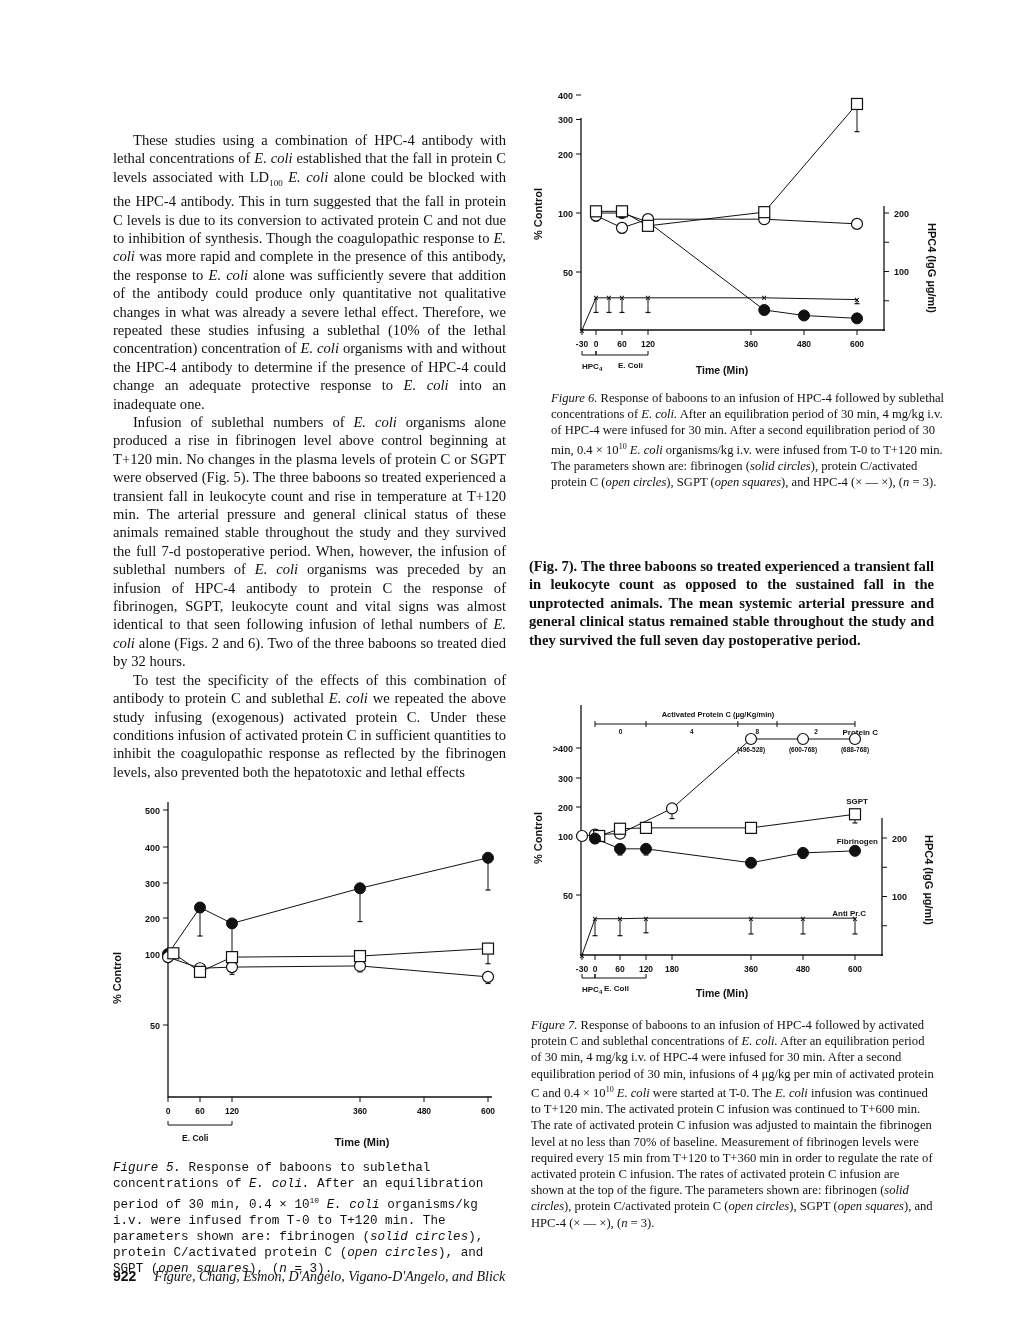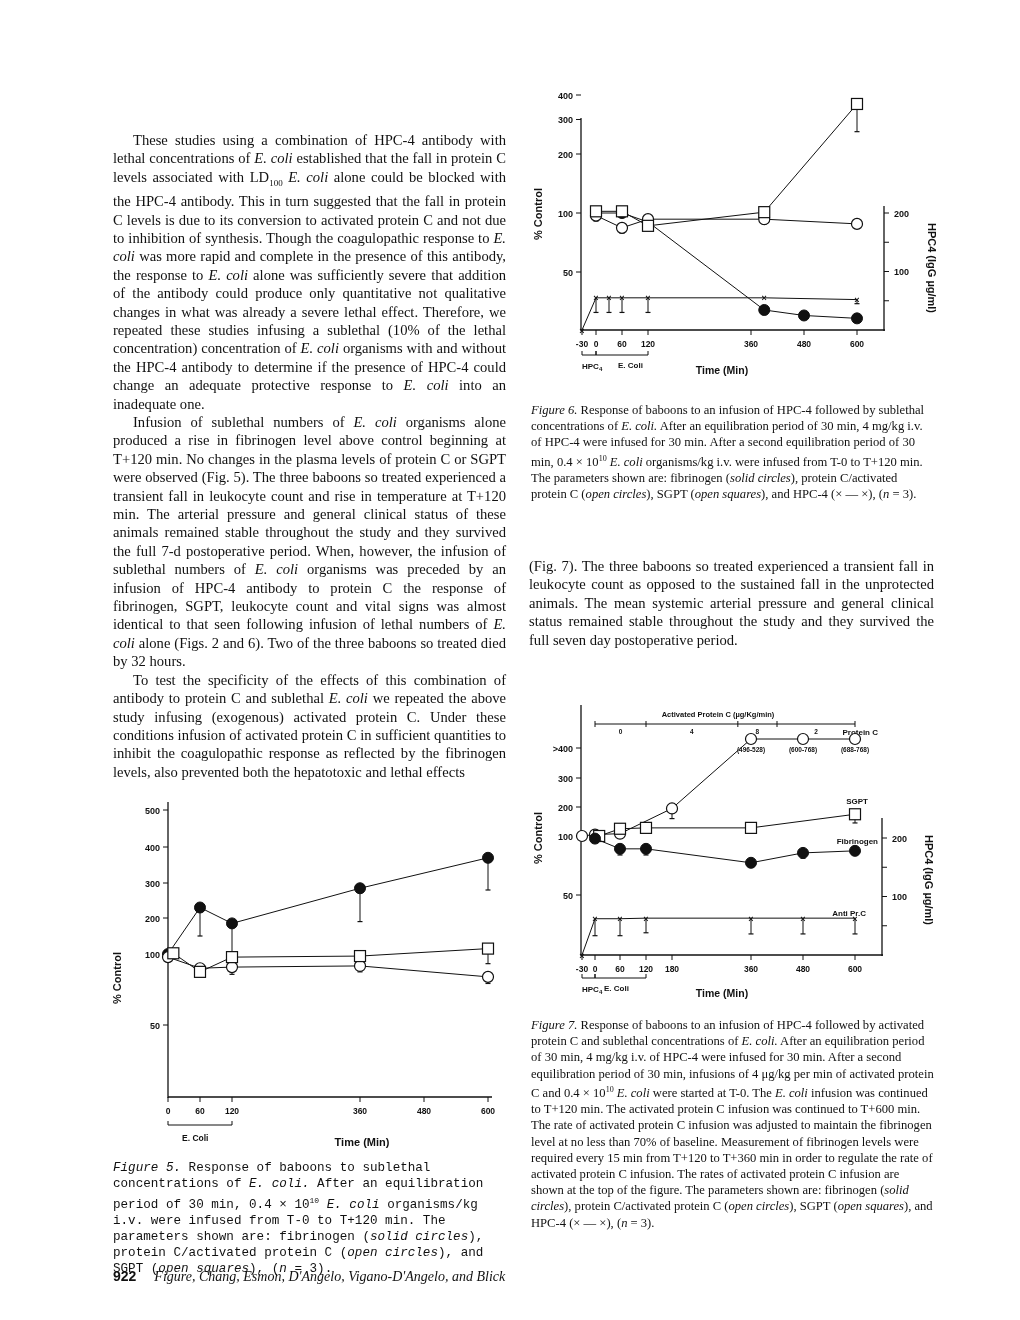--- a/index.html
+++ b/index.html
@@ -18,25 +18,25 @@
 </style>
 </head>
 <body>
 
 <div class="col-text" style="left:113px; top:111px; width:393px;margin-top:20px;">
   <p class="indent" id="lp0">These studies using a combination of HPC-4 antibody with lethal concentrations of <i>E. coli</i> established that the fall in protein C levels associated with LD<sub style="font-size:9px">100</sub> <i>E. coli</i> alone could be blocked with the HPC-4 antibody. This in turn suggested that the fall in protein C levels is due to its conversion to activated protein C and not due to inhibition of synthesis. Though the coagulopathic response to <i>E. coli</i> was more rapid and complete in the presence of this antibody, the response to <i>E. coli</i> alone was sufficiently severe that addition of the antibody could produce only quantitative not qualitative changes in what was already a severe lethal effect. Therefore, we repeated these studies infusing a sublethal (10% of the lethal concentration) concentration of <i>E. coli</i> organisms with and without the HPC-4 antibody to determine if the presence of HPC-4 could change an adequate protective response to <i>E. coli</i> into an inadequate one.</p>
   <p class="indent" id="lp1">Infusion of sublethal numbers of <i>E. coli</i> organisms alone produced a rise in fibrinogen level above control beginning at T+120 min. No changes in the plasma levels of protein C or SGPT were observed (Fig. 5). The three baboons so treated experienced a transient fall in leukocyte count and rise in temperature at T+120 min. The arterial pressure and general clinical status of these animals remained stable throughout the study and they survived the full 7-d postoperative period. When, however, the infusion of sublethal numbers of <i>E. coli</i> organisms was preceded by an infusion of HPC-4 antibody to protein C the response of fibrinogen, SGPT, leukocyte count and vital signs was almost identical to that seen following infusion of lethal numbers of <i>E. coli</i> alone (Figs. 2 and 6). Two of the three baboons so treated died by 32 hours.</p>
   <p class="indent" id="lp2">To test the specificity of the effects of this combination of antibody to protein C and sublethal <i>E. coli</i> we repeated the above study infusing (exogenous) activated protein C. Under these conditions infusion of activated protein C in sufficient quantities to inhibit the coagulopathic response as reflected by the fibrinogen levels, also prevented both the hepatotoxic and lethal effects</p>
 </div>
 
-<div class="col-text" style="left:529px; top:557px; width:405px;">
+<div class="col-text" style="left:529px; top:557px; width:405px;font-weight:bold;">
   <p id="rp0">(Fig. 7). The three baboons so treated experienced a transient fall in leukocyte count as opposed to the sustained fall in the unprotected animals. The mean systemic arterial pressure and general clinical status remained stable throughout the study and they survived the full seven day postoperative period.</p>
 </div>
 
-<div class="caption" style="left:531px; top:390px; width:400px;margin-top:12px;">
+<div class="caption" style="left:551px; top:390px; width:400px;">
   <span class="fig-label">Figure 6.</span><span id="cap6"> Response of baboons to an infusion of HPC-4 followed by sublethal concentrations of <i>E. coli.</i> After an equilibration period of 30 min, 4 mg/kg i.v. of HPC-4 were infused for 30 min. After a second equilibration period of 30 min, 0.4 × 10<sup style="font-size:8px">10</sup> <i>E. coli</i> organisms/kg i.v. were infused from T-0 to T+120 min. The parameters shown are: fibrinogen (<i>solid circles</i>), protein C/activated protein C (<i>open circles</i>), SGPT (<i>open squares</i>), and HPC-4 (× — ×), (<i>n</i> = 3).</span>
 </div>
 <div class="caption" style="left:113px; top:1160px; width:392px;font-family:Liberation Mono, monospace;">
   <span class="fig-label">Figure 5.</span><span id="cap5"> Response of baboons to sublethal concentrations of <i>E. coli.</i> After an equilibration period of 30 min, 0.4 × 10<sup style="font-size:8px">10</sup> <i>E. coli</i> organisms/kg i.v. were infused from T-0 to T+120 min. The parameters shown are: fibrinogen (<i>solid circles</i>), protein C/activated protein C (<i>open circles</i>), and SGPT (<i>open squares</i>), (<i>n</i> = 3).</span>
 </div>
 <div class="caption" style="left:531px; top:1017px; width:404px;">
   <span class="fig-label">Figure 7.</span><span id="cap7"> Response of baboons to an infusion of HPC-4 followed by activated protein C and sublethal concentrations of <i>E. coli.</i> After an equilibration period of 30 min, 4 mg/kg i.v. of HPC-4 were infused for 30 min. After a second equilibration period of 30 min, infusions of 4 μg/kg per min of activated protein C and 0.4 × 10<sup style="font-size:8px">10</sup> <i>E. coli</i> were started at T-0. The <i>E. coli</i> infusion was continued to T+120 min. The activated protein C infusion was continued to T+600 min. The rate of activated protein C infusion was adjusted to maintain the fibrinogen level at no less than 70% of baseline. Measurement of fibrinogen levels were required every 15 min from T+120 to T+360 min in order to regulate the rate of activated protein C infusion. The rates of activated protein C infusion are shown at the top of the figure. The parameters shown are: fibrinogen (<i>solid circles</i>), protein C/activated protein C (<i>open circles</i>), SGPT (<i>open squares</i>), and HPC-4 (× — ×), (<i>n</i> = 3).</span>
 </div>
 
 <div class="footer">

